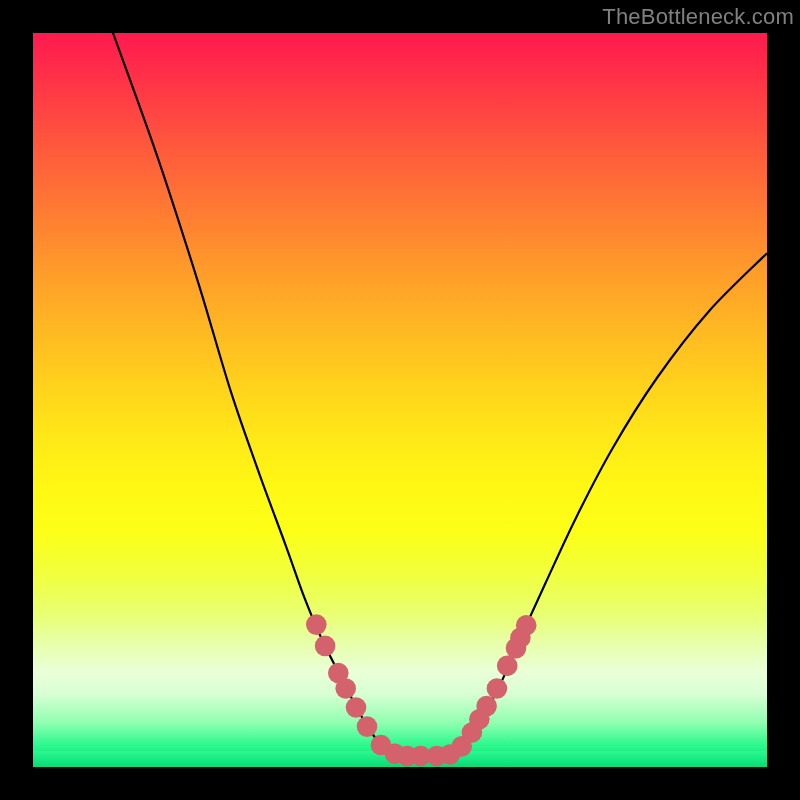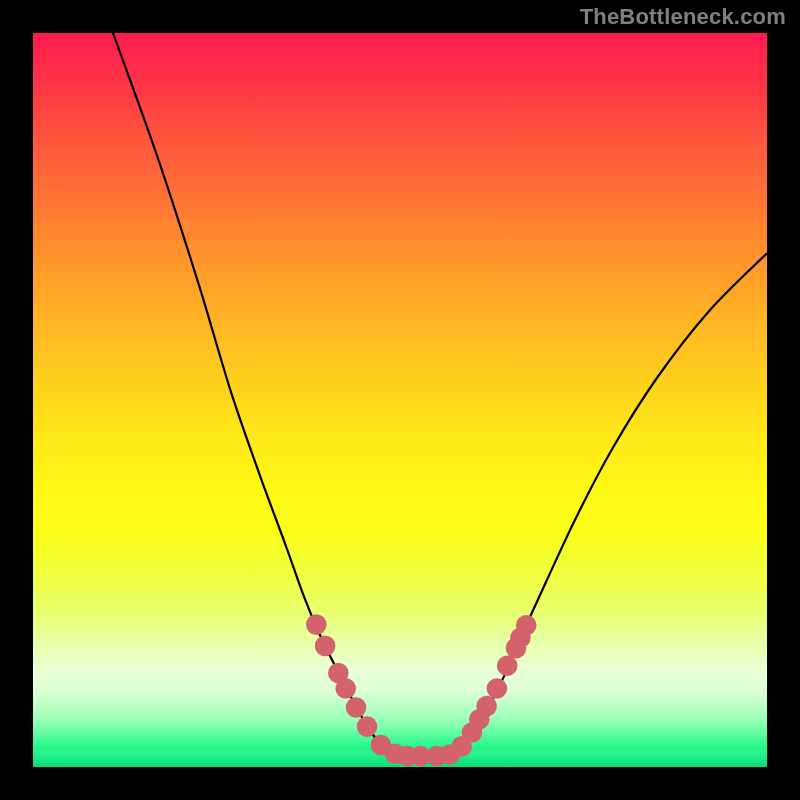--- a/index.html
+++ b/index.html
@@ -15,24 +15,24 @@
     position: absolute;
     left: 0;
     top: 0;
     width: 800px;
     height: 800px;
     background: #000;
   }
   .watermark {
     position: absolute;
     top: 4px;
-    right: 14px;
+    right: 6px;
     color: #808080;
     font-size: 22px;
-    font-weight: 700;
+    font-weight: 400;
     letter-spacing: 0.2px;
     z-index: 5;
   }
   .plot {
     position: absolute;
     left: 33px;
     top: 33px;
     width: 734px;
     height: 734px;
     overflow: hidden;

